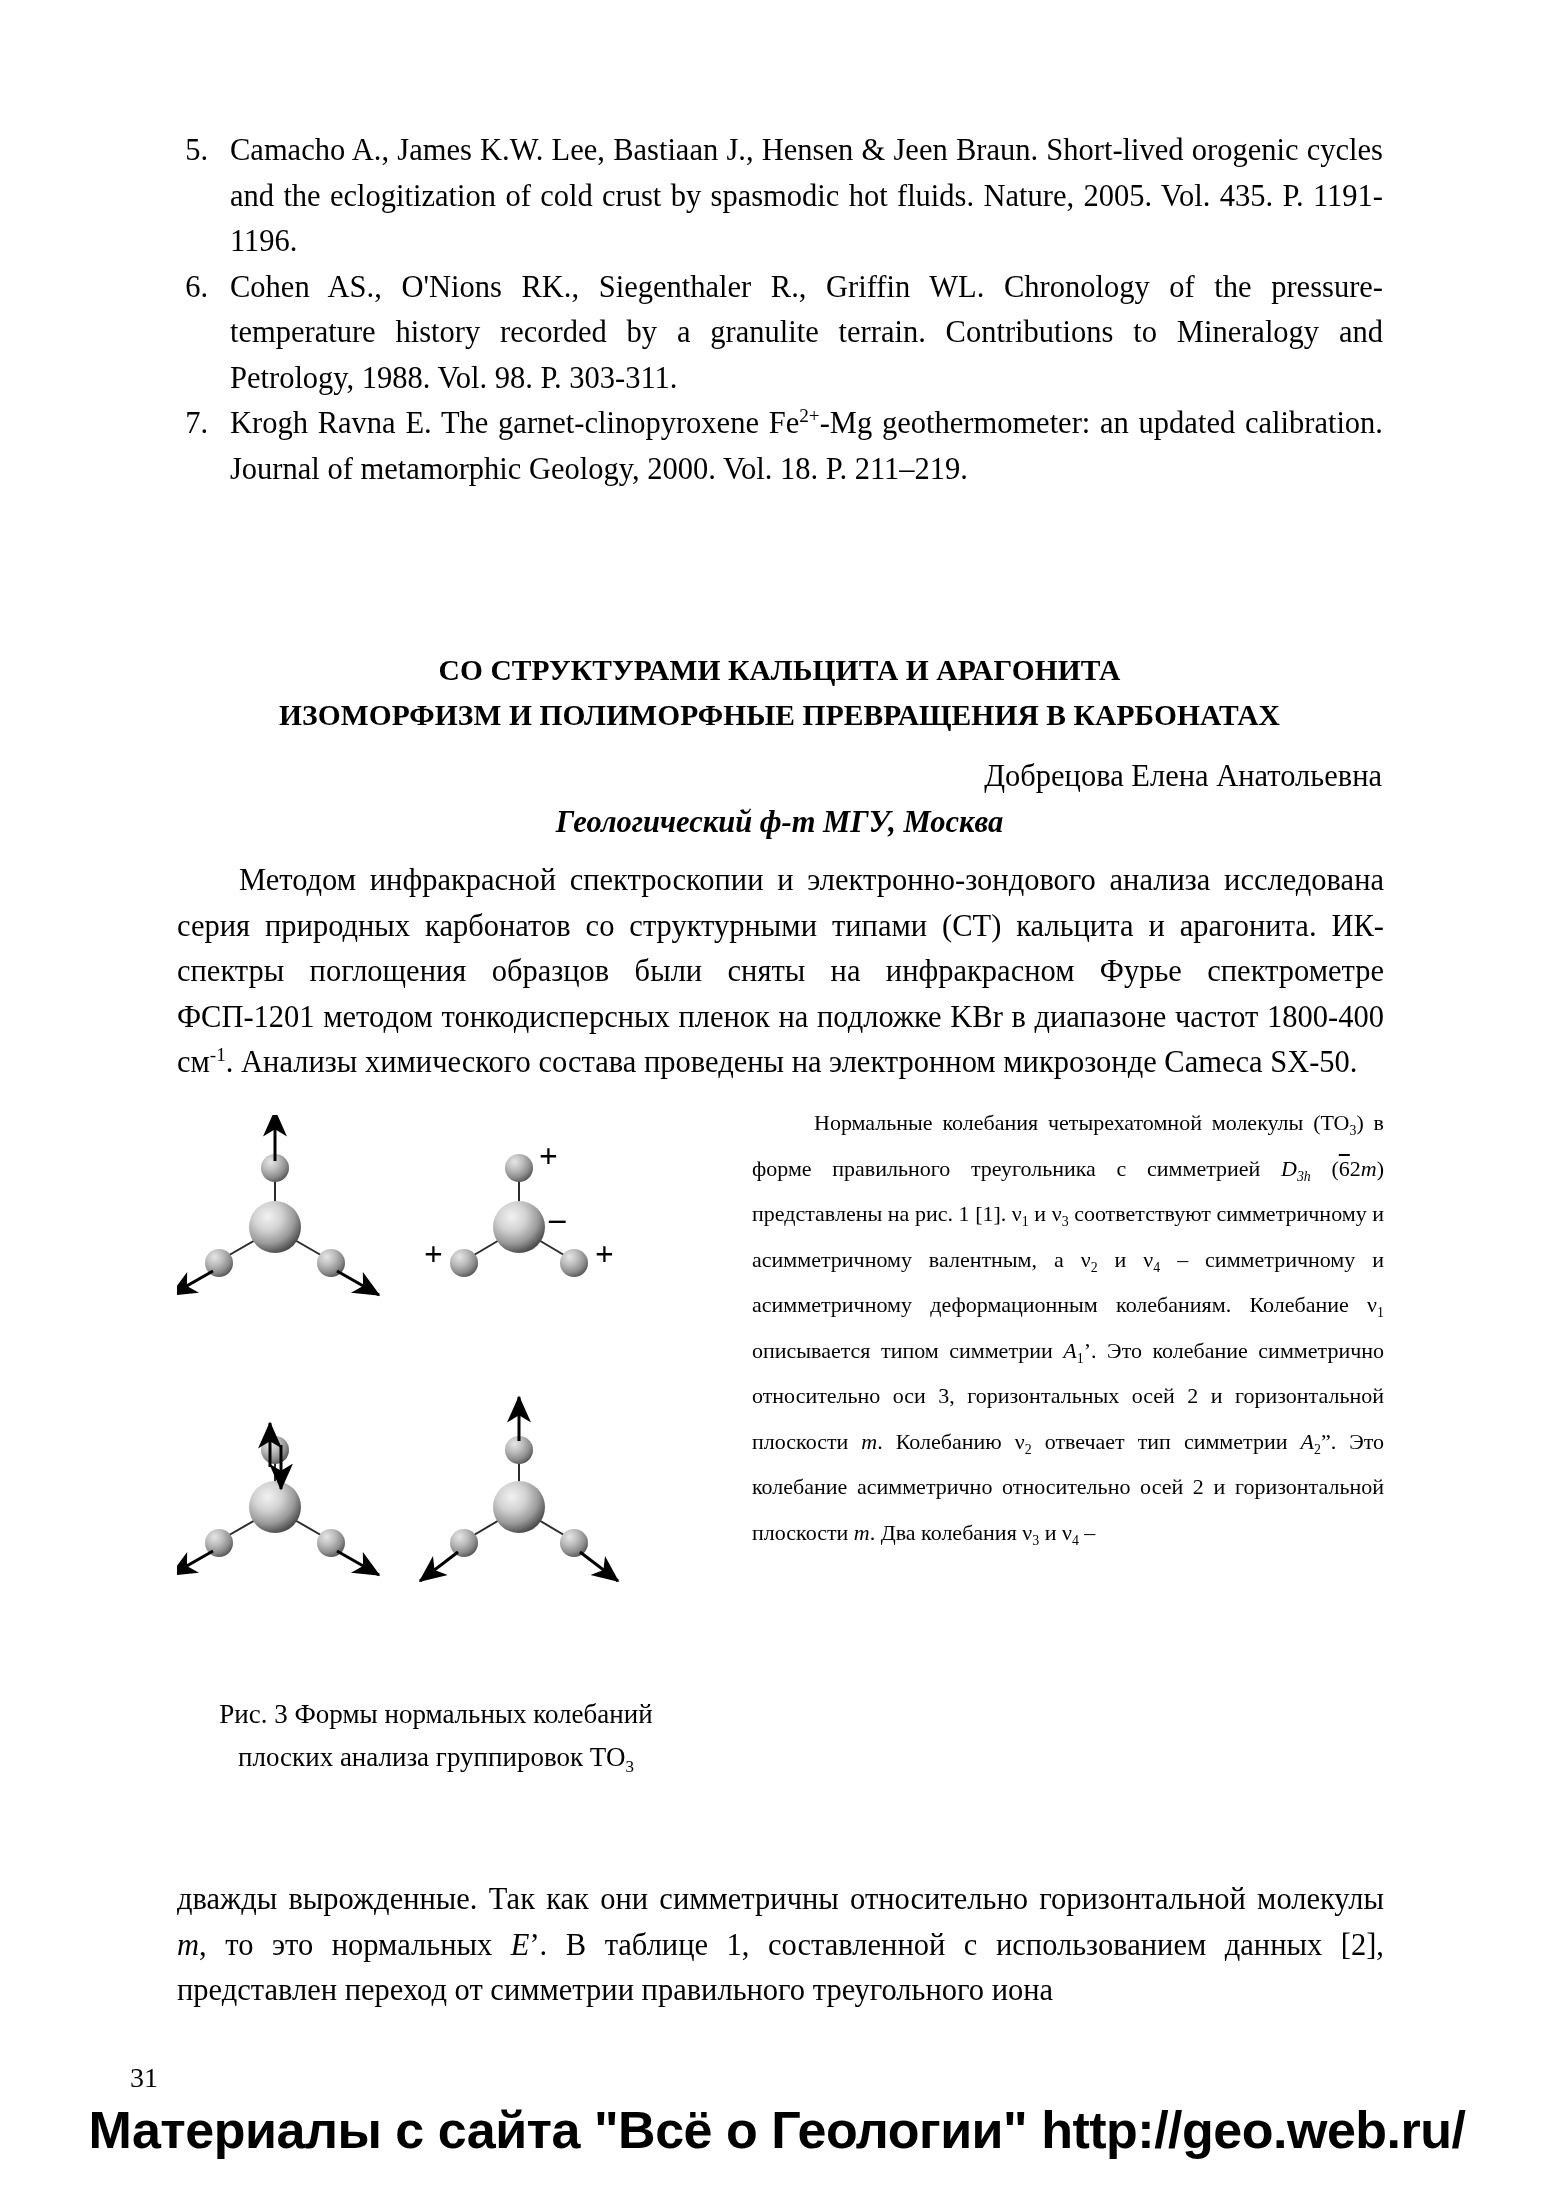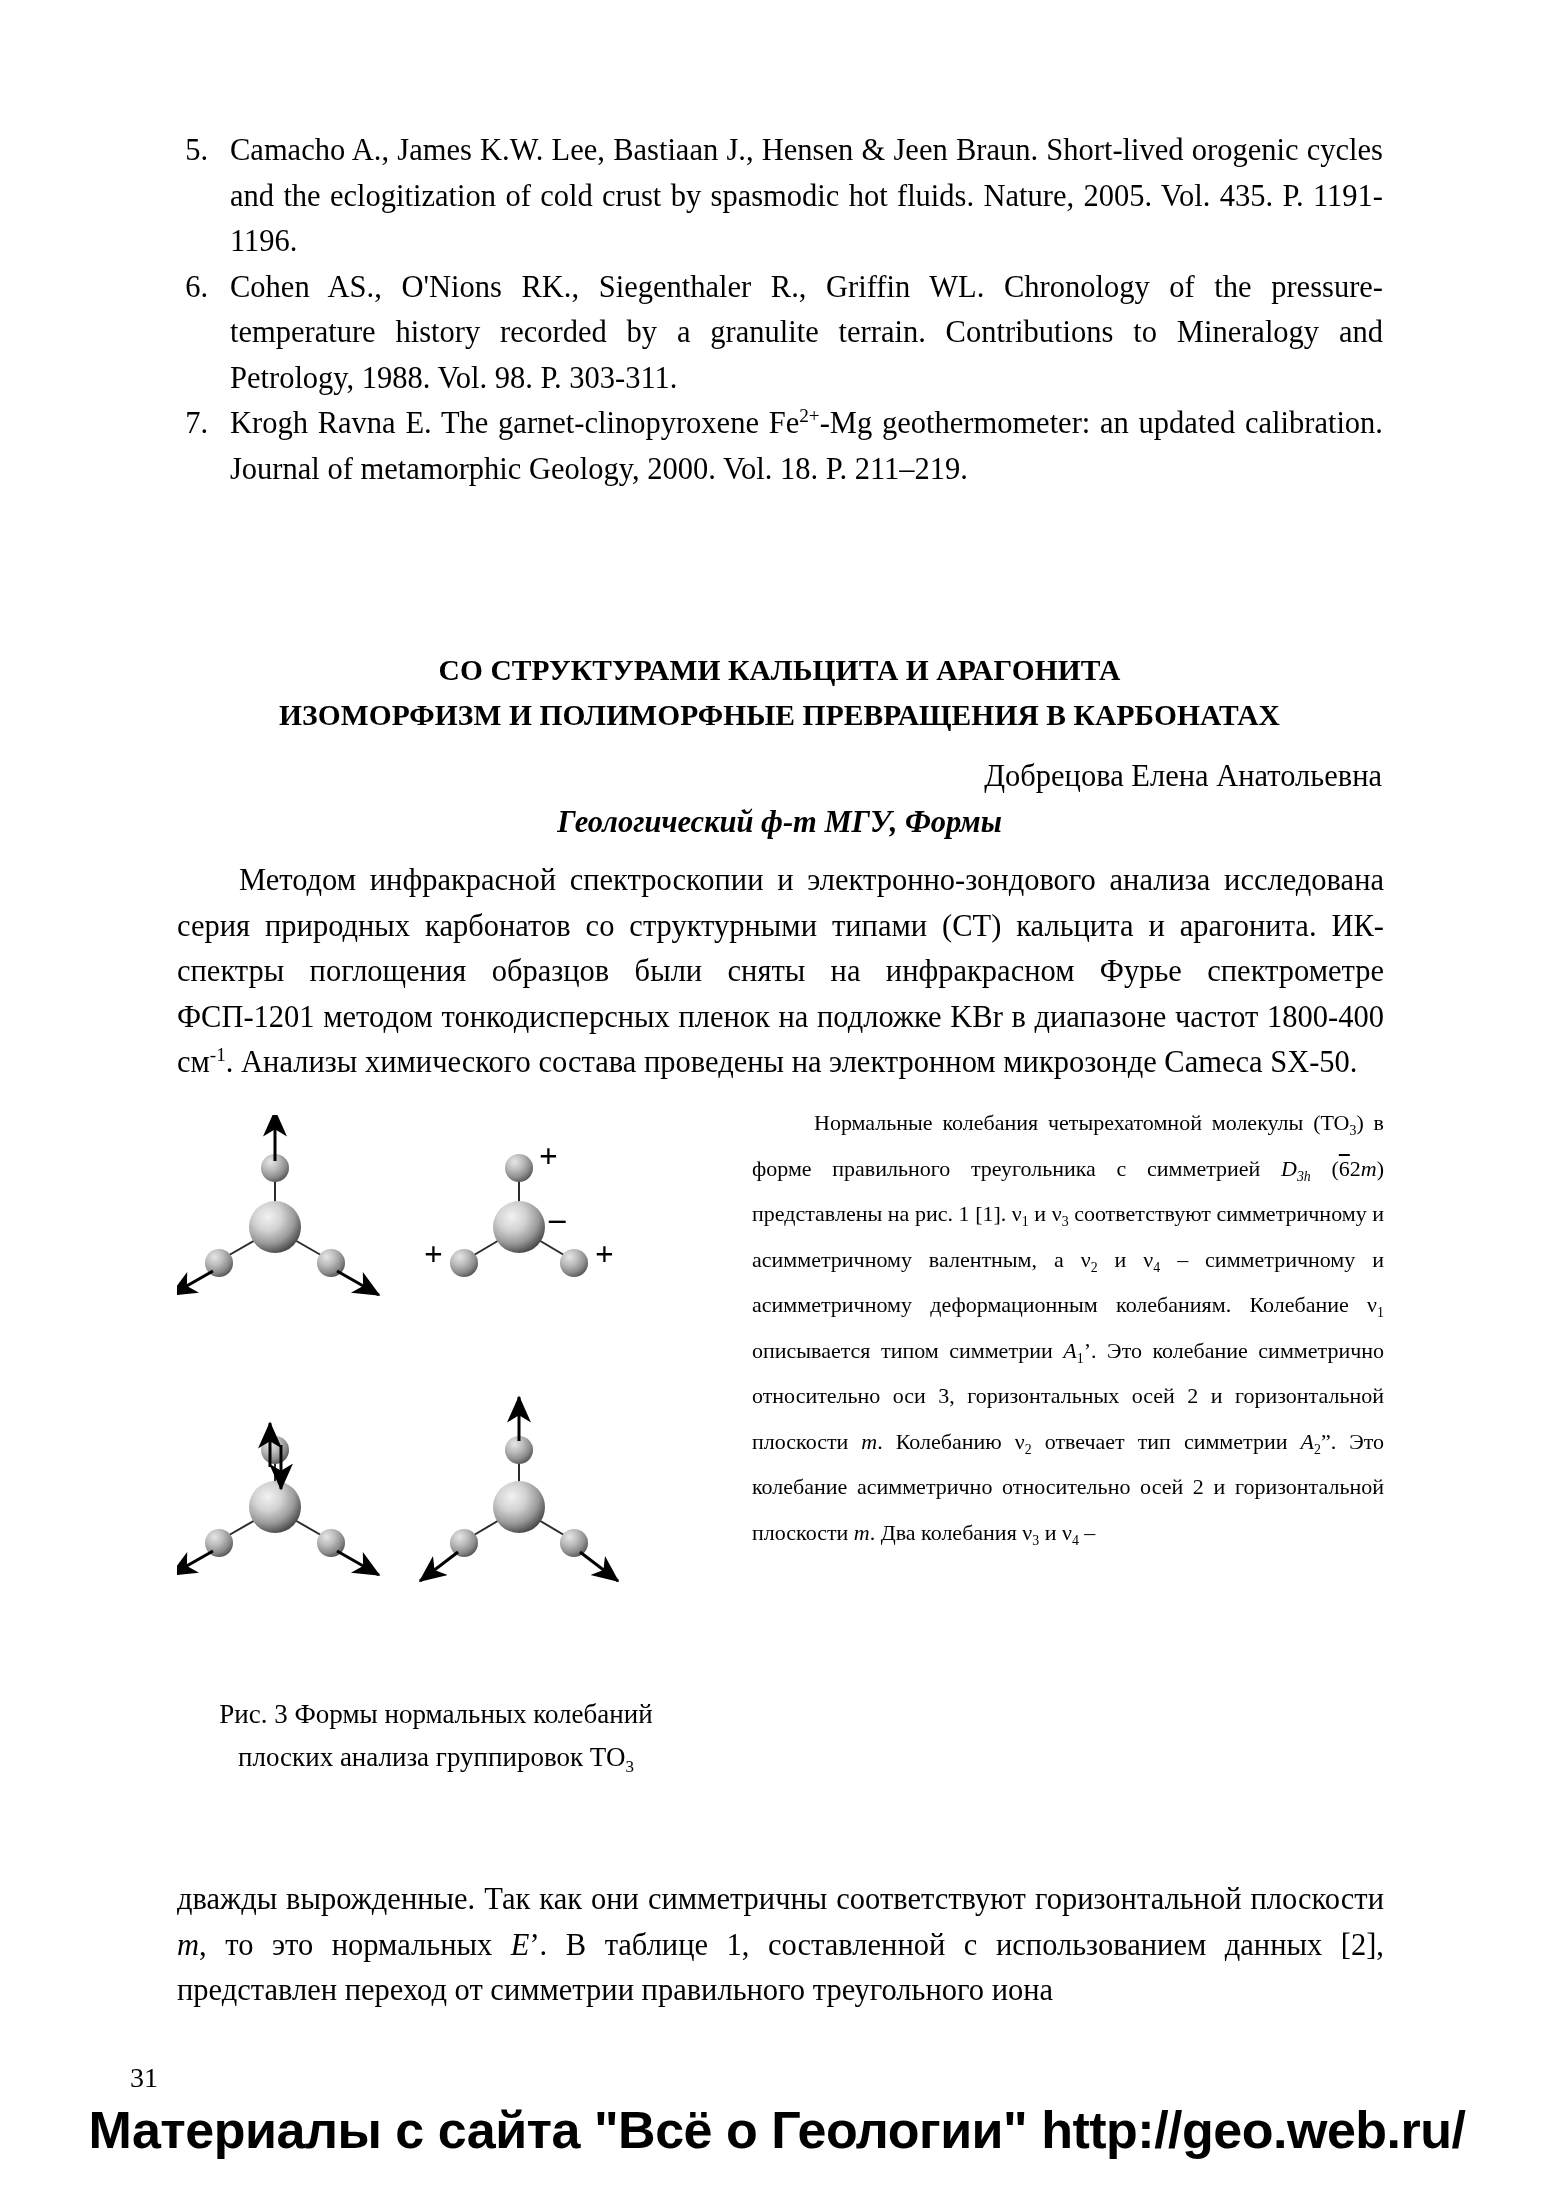--- a/index.html
+++ b/index.html
@@ -195,21 +195,21 @@
     </div>
 
   </div>
 
   <div class="article-title">
     <div>СО СТРУКТУРАМИ КАЛЬЦИТА И АРАГОНИТА</div>
     <div>ИЗОМОРФИЗМ И ПОЛИМОРФНЫЕ ПРЕВРАЩЕНИЯ В КАРБОНАТАХ</div>
   </div>
 
   <div class="author">Добрецова Елена Анатольевна</div>
-  <div class="affiliation">Геологический ф-т МГУ, Формы</div>
+  <div class="affiliation">Геологический ф-т МГУ, Москва</div>
 
   <div class="abstract"><span>Методом инфракрасной спектроскопии и электронно-зондового анализа исследована серия природных карбонатов со структурными типами (СТ) кальцита и арагонита. ИК-спектры поглощения образцов были сняты на инфракрасном Фурье спектрометре ФСП-1201 методом тонкодисперсных пленок на подложке KBr в диапазоне частот 1800-400 см</span><sup class="sup">-1</sup><span>. Анализы химического состава проведены на электронном микрозонде Cameca SX-50.</span></div>
 
   <div class="figure-block">
     <div class="figure-canvas">
       <svg class="mol-svg" width="538" height="560" viewBox="0 0 538 560">
         <defs>
           <radialGradient id="bigBall" cx="36%" cy="30%" r="72%">
             <stop offset="0%" stop-color="#f2f2f2"></stop>
             <stop offset="38%" stop-color="#d2d2d2"></stop>
@@ -290,19 +290,19 @@
     </div>
 
     <div class="fig-caption">
       <div>Рис. 3 Формы нормальных колебаний</div>
       <div><span>плоских анализа группировок ТО</span><sub class="sub">3</sub></div>
     </div>
   </div>
 
   <div class="right-col"><span>Нормальные колебания четырехатомной молекулы (ТО</span><sub class="sub">3</sub><span>) в форме правильного треугольника с симметрией </span><i>D</i><sub class="sub"><i>3h</i></sub><span> (</span><span style="text-decoration: overline;">6</span><span>2</span><i>m</i><span>) представлены на рис. 1 [1]. ν</span><sub class="sub">1</sub><span> и ν</span><sub class="sub">3</sub><span> соответствуют симметричному и асимметричному валентным, а ν</span><sub class="sub">2</sub><span> и ν</span><sub class="sub">4</sub><span> – симметричному и асимметричному деформационным колебаниям. Колебание ν</span><sub class="sub">1</sub><span> описывается типом симметрии </span><i>A</i><sub class="sub">1</sub><span>’. Это колебание симметрично относительно оси 3, горизонтальных осей 2 и горизонтальной плоскости </span><i>m</i><span>. Колебанию ν</span><sub class="sub">2</sub><span> отвечает тип симметрии </span><i>A</i><sub class="sub">2</sub><span>”. Это колебание асимметрично относительно осей 2 и горизонтальной плоскости </span><i>m</i><span>. Два колебания ν</span><sub class="sub">3</sub><span> и ν</span><sub class="sub">4</sub><span> –</span></div>
 
-  <div class="bottom-para"><span>дважды вырожденные. Так как они симметричны соответствуют горизонтальной плоскости </span><i>m</i><span>, то это нормальных </span><i>E</i><span>’. В таблице 1, составленной с использованием данных [2], представлен переход от симметрии правильного треугольного иона</span></div>
+  <div class="bottom-para"><span>дважды вырожденные. Так как они симметричны относительно горизонтальной молекулы </span><i>m</i><span>, то это нормальных </span><i>E</i><span>’. В таблице 1, составленной с использованием данных [2], представлен переход от симметрии правильного треугольного иона</span></div>
 
   <div class="page-number">31</div>
 
   <div class="watermark"><span>Материалы с сайта "Всё о Геологии" </span><span class="wm-url">http://geo.web.ru/</span></div>
 
 </div>
 
 </body></html>

